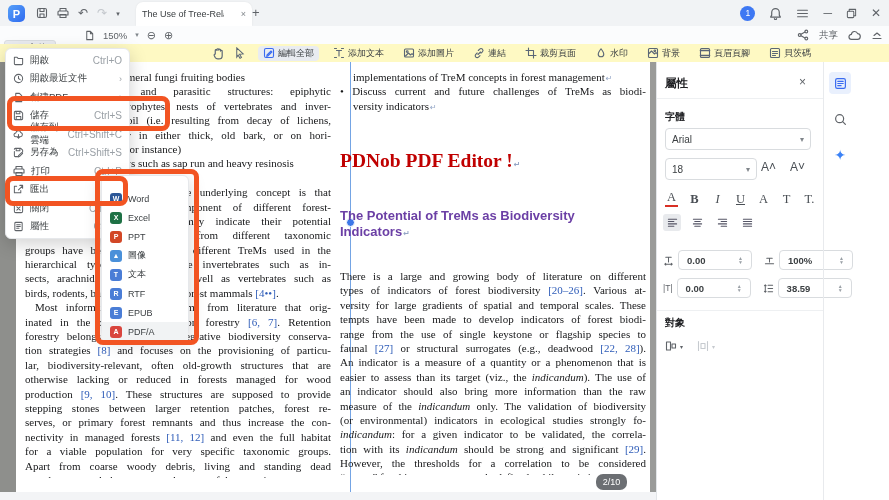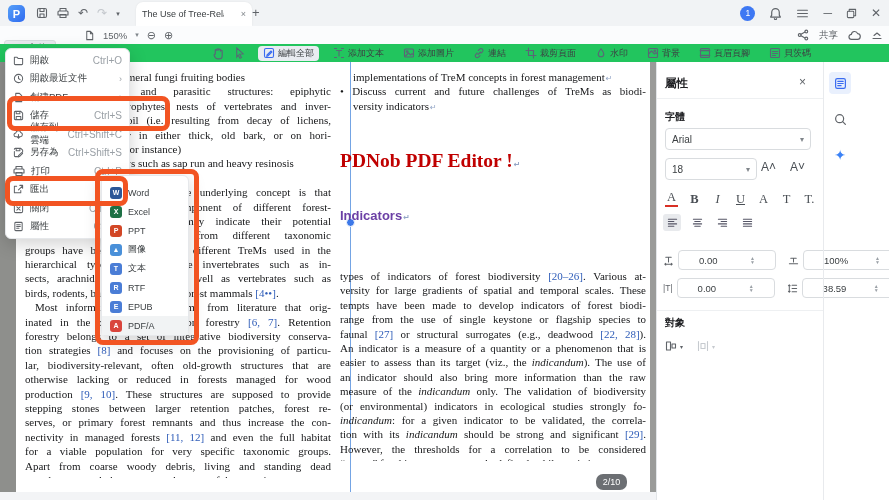--- a/index.html
+++ b/index.html
@@ -28,21 +28,21 @@
   .menubar{left:0;top:26px;width:889px;height:18px;background:#fbfcfd;border-bottom:1px solid #eceef1;}
   .filebtn{left:4px;top:14px;height:14px;padding:0 8px;background:#e9ebef;border:1px solid #d9dce0;
     border-radius:3px;display:flex;align-items:center;gap:5px;font-size:9.5px;color:#3c4043;text-decoration:underline;}
   .zoomgrp{left:84px;top:0;height:18px;display:flex;align-items:center;gap:8px;color:#5f6368;font-size:9.5px;}
   .ribbontabs{left:356px;top:0;height:18px;display:flex;align-items:center;gap:13px;font-size:10px;color:#4a4f55;}
   .rtab{position:relative;padding:2px 1px;cursor:default;}
   .rtab.active{color:#3a6bf0;}
   .rtab.active:after{content:"";position:absolute;left:0;right:0;bottom:-1px;height:2px;background:#3a6bf0;border-radius:1px;}
   .sharegrp{right:6px;top:0;height:18px;display:flex;align-items:center;gap:10px;color:#5f6368;font-size:9.5px;}
   
-  .toolbar{left:0;top:44px;width:889px;height:18px;background:#22c55e;border-bottom:6px solid #737373;}
+  .toolbar{left:0;top:44px;width:889px;height:18px;background:#fef9c3;border-bottom:6px solid #737373;}
   .toolgrp{left:208px;top:0;height:18px;display:flex;align-items:center;gap:9px;}
   .toolbtn{display:flex;align-items:center;gap:3px;font-size:9px;color:#3c4043;padding:1px 5px;border-radius:4px;white-space:nowrap;}
   .toolbtn.active{background:#e9ecf1;}
   .toolico{color:#5a6676;}
   
   .canvas{left:0;top:62px;width:650px;height:430px;background:#8e8f8c;overflow:hidden;}
   .page{position:absolute;left:16px;top:0;width:634px;height:430px;background:#fff;}
   .doccol{position:absolute;font-family:"Liberation Serif",serif;font-size:11px;color:#17181a;}
   .dl{height:14.4px;line-height:14.4px;text-align:justify;text-align-last:justify;white-space:nowrap;}
   .dl.end{text-align-last:left;}
@@ -67,39 +67,39 @@
     display:flex;align-items:center;padding:0 6px;font-size:10px;color:#3c4043;}
   .sb-select .car{margin-left:auto;color:#80868b;font-size:8px;}
   .fmtrow{position:absolute;left:8px;top:128px;display:flex;gap:10px;align-items:flex-end;color:#4a4f55;}
   .fmt{font-size:12.5px;font-family:"Liberation Serif",serif;width:13px;text-align:center;}
   .fmt.red{border-bottom:2px solid #d93025;}
   .alignrow{position:absolute;left:6px;top:152px;display:flex;gap:7px;}
   .alibox{width:18px;height:17px;display:flex;align-items:center;justify-content:center;border-radius:3px;color:#556;}
   .alibox.sel{background:#e8eaed;}
   .spinrow{position:absolute;display:flex;align-items:center;gap:4px;color:#5f6368;}
   .spinbox{width:56px;height:18px;border:1px solid #d9dcdf;border-radius:4px;display:flex;align-items:center;
-    padding:0 20px;font-size:9.5px;color:#3c4043;}
+    padding:0 8px;font-size:9.5px;color:#3c4043;font-weight:bold;}
   .stepper{margin-left:auto;display:flex;flex-direction:column;font-size:5px;color:#9aa0a6;line-height:4.5px;}
   .objrow{position:absolute;left:8px;top:266px;display:flex;gap:14px;align-items:center;}
   .objbtn{display:flex;align-items:center;gap:3px;color:#5f6368;}
   .objbtn.dis{color:#c6cacf;}
   .rail-div{position:absolute;left:166px;top:0;width:1px;height:438px;background:#e8eaed;}
   .rail{position:absolute;left:170px;top:10px;display:flex;flex-direction:column;gap:14px;align-items:center;width:26px;}
   .railbtn{width:22px;height:22px;border-radius:4px;display:flex;align-items:center;justify-content:center;color:#5f6368;}
   .railbtn.sel{background:#e9f0fd;color:#3a6bf0;}
   .railbtn.spark{color:#3b82f6;font-size:14px;}
   
   .filemenu{left:5px;top:48px;width:125px;height:191px;background:#fff;border:1px solid #e6e8eb;border-radius:6px;
     box-shadow:0 5px 18px rgba(0,0,0,.18);z-index:40;padding-top:2px;box-sizing:border-box;}
   .fm-item{height:18.5px;display:flex;align-items:center;padding:0 7px;gap:6px;font-size:9.5px;color:#3c4043;}
   .fm-item .sc{margin-left:auto;font-size:10px;color:#9aa0a6;white-space:nowrap;text-align:right;}
   .fm-item .chev{margin-left:auto;font-size:9px;color:#9aa0a6;}
   .fm-ico{color:#5f6368;}
   .submenu{left:101px;top:175px;width:88px;height:161px;background:#fff;border:1px solid #e6e8eb;border-radius:6px;
-    box-shadow:0 5px 18px rgba(0,0,0,.18);z-index:45;padding-top:7px;box-sizing:border-box;}
+    box-shadow:0 5px 18px rgba(0,0,0,.18);z-index:45;padding-top:13px;box-sizing:border-box;}
   .sm-item{height:19px;display:flex;align-items:center;padding:0 8px;gap:6px;font-size:9px;color:#3c4043;}
   .sm-item.hov{background:#f1f3f4;}
   .ftico{width:12px;height:12px;border-radius:3px;color:#fff;font-size:7px;font-weight:bold;
     display:flex;align-items:center;justify-content:center;flex:0 0 12px;}
   .oframe{border:5px solid #f25422;border-radius:8px;z-index:50;box-sizing:border-box;background:transparent;}
 </style>
 </head>
 <body>
 
 <div class="screen">
@@ -331,23 +331,25 @@
         <div class="dl">Apart from coarse woody debris, living and standing dead</div>
         <div class="dl end" style="height: 5px; overflow: hidden;">trees have recently been promoted as part of the retention</div>
       </div>
     <div class="doccol" id="right-intro" style="left:340px;top:8px;width:306px;">
         <div class="dl end" style="padding-left: 13px;">implementations of TreM concepts in forest management<span class="pcr">↵</span></div>
         <div class="dl">•  Discuss current and future challenges of TreMs as biodi-</div>
         <div class="dl end" style="padding-left: 13px;">versity indicators<span class="pcr">↵</span></div>
       </div>
     <div class="doctitle" style="left:340px;top:88px;"><span>PDNob PDF Editor !</span><span class="pcr">↵</span></div>
     <div class="docheading" style="left:340px;top:146px;width:300px;">
+      <div>The Potential of TreMs as Biodiversity</div>
       <div><span>Indicators</span><span class="pcr">↵</span></div>
     </div>
     <div class="doccol" id="body-col" style="left:340px;top:207px;width:306px;">
+        <div class="dl">There is a large and growing body of literature on different</div>
         <div class="dl">types of indicators of forest biodiversity <span class="ref">[20–26]</span>. Various at-</div>
         <div class="dl">versity for large gradients of spatial and temporal scales. These</div>
         <div class="dl">tempts have been made to develop indicators of forest biodi-</div>
         <div class="dl">range from the use of single keystone or flagship species to</div>
         <div class="dl">faunal <span class="ref">[27]</span> or structural surrogates (e.g., deadwood <span class="ref">[22, 28]</span>).</div>
         <div class="dl">An indicator is a measure of a quantity or a phenomenon that is</div>
         <div class="dl">easier to assess than its target (viz., the <i>indicandum</i>). The use of</div>
         <div class="dl">an indicator should also bring more information than the raw</div>
         <div class="dl">measure of the <i>indicandum</i> only. The validation of biodiversity</div>
         <div class="dl">(or environmental) indicators in ecological studies strongly fo-</div>

